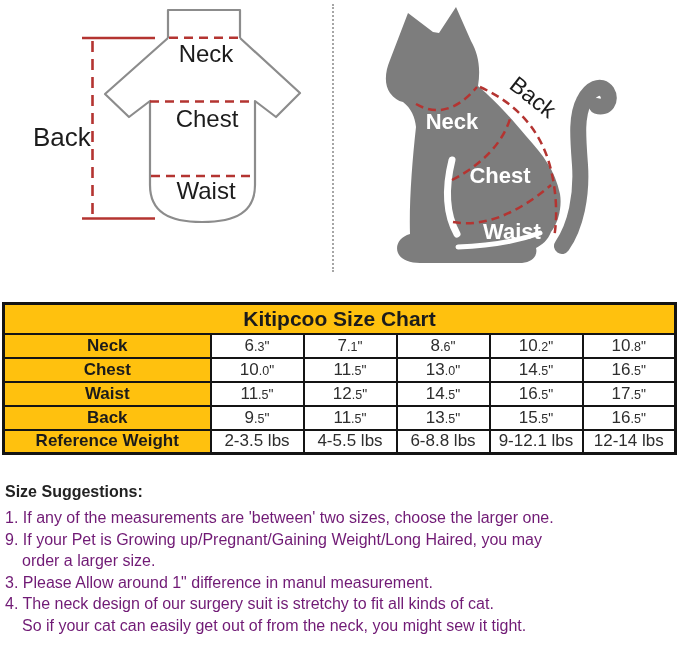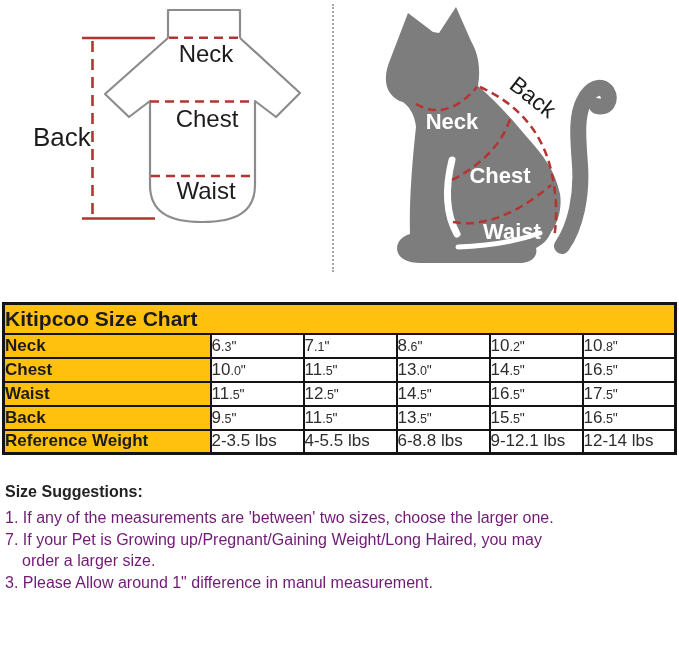--- a/index.html
+++ b/index.html
@@ -19,21 +19,21 @@
   svg text { font-family: "Liberation Sans", sans-serif; }
 
   
   table.size-table {
     width: 675px; margin: 6px 2px 0 2px;
     border-collapse: collapse; table-layout: fixed;
     border: 3px solid var(--table-border, #141414);
   }
   .size-table td {
     border: 2px solid var(--table-border, #141414);
-    text-align: left; vertical-align: middle; padding: 0;
+    text-align: center; vertical-align: middle; padding: 0;
   }
   .size-table .title-cell {
     background: var(--accent-yellow, #ffc10e);
     font-weight: bold; font-size: 21px; height: 30px;
   }
   .size-table .head-cell, .size-table .label-cell {
     background: var(--accent-yellow, #ffc10e);
     font-weight: bold; font-size: 17px;
   }
   .size-table .head-cell { height: 26px; }
@@ -184,16 +184,18 @@
       <td class="data-cell">6-8.8 lbs</td>
       <td class="data-cell">9-12.1 lbs</td>
       <td class="data-cell">12-14 lbs</td>
     </tr>
   </tbody>
 </table>
 
 <div class="suggestions">
   <div class="suggestions-heading">Size Suggestions:</div>
   <div class="sug-item">1. If any of the measurements are 'between' two sizes, choose the larger one.</div>
-  <div class="sug-item">7. If your Pet is Growing up/Pregnant/Gaining Weight/Long Haired, you may
+  <div class="sug-item">9. If your Pet is Growing up/Pregnant/Gaining Weight/Long Haired, you may
 order a larger size.</div>
   <div class="sug-item">3. Please Allow around 1" difference in manul measurement.</div>
+  <div class="sug-item">4. The neck design of our surgery suit is stretchy to fit all kinds of cat.
+So if your cat can easily get out of from the neck, you might sew it tight.</div>
 </div>
 
 </body></html>

